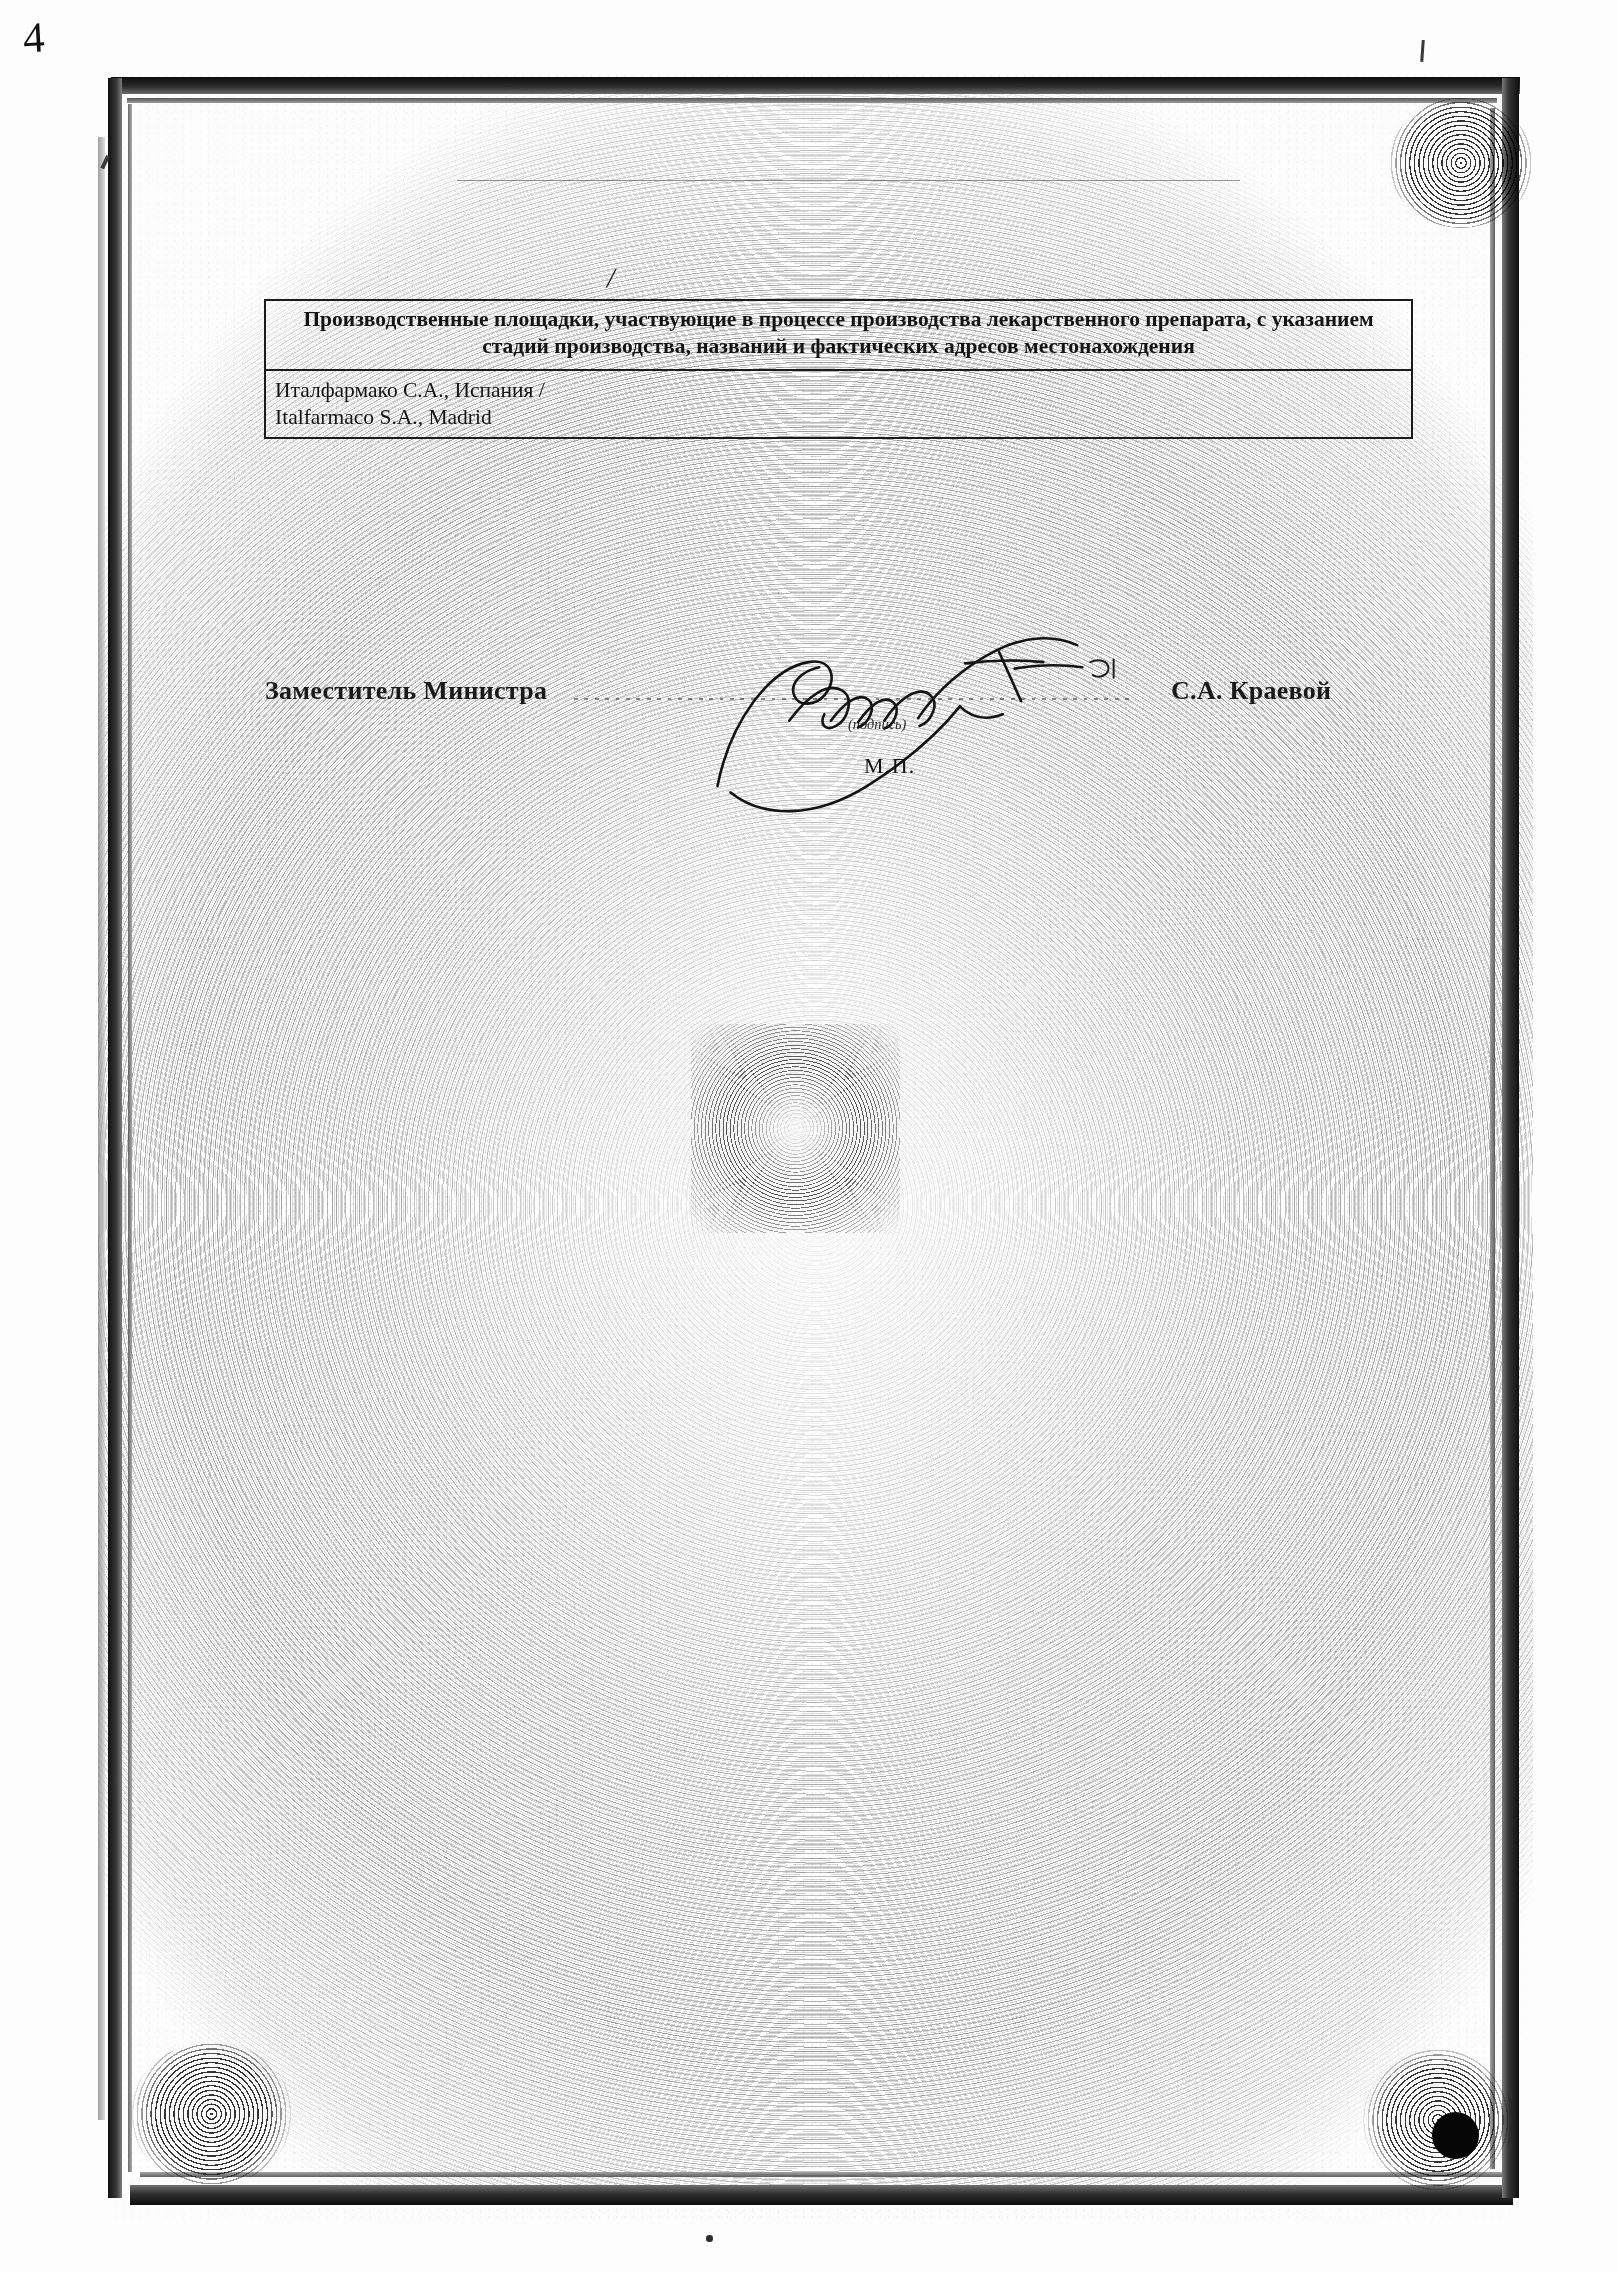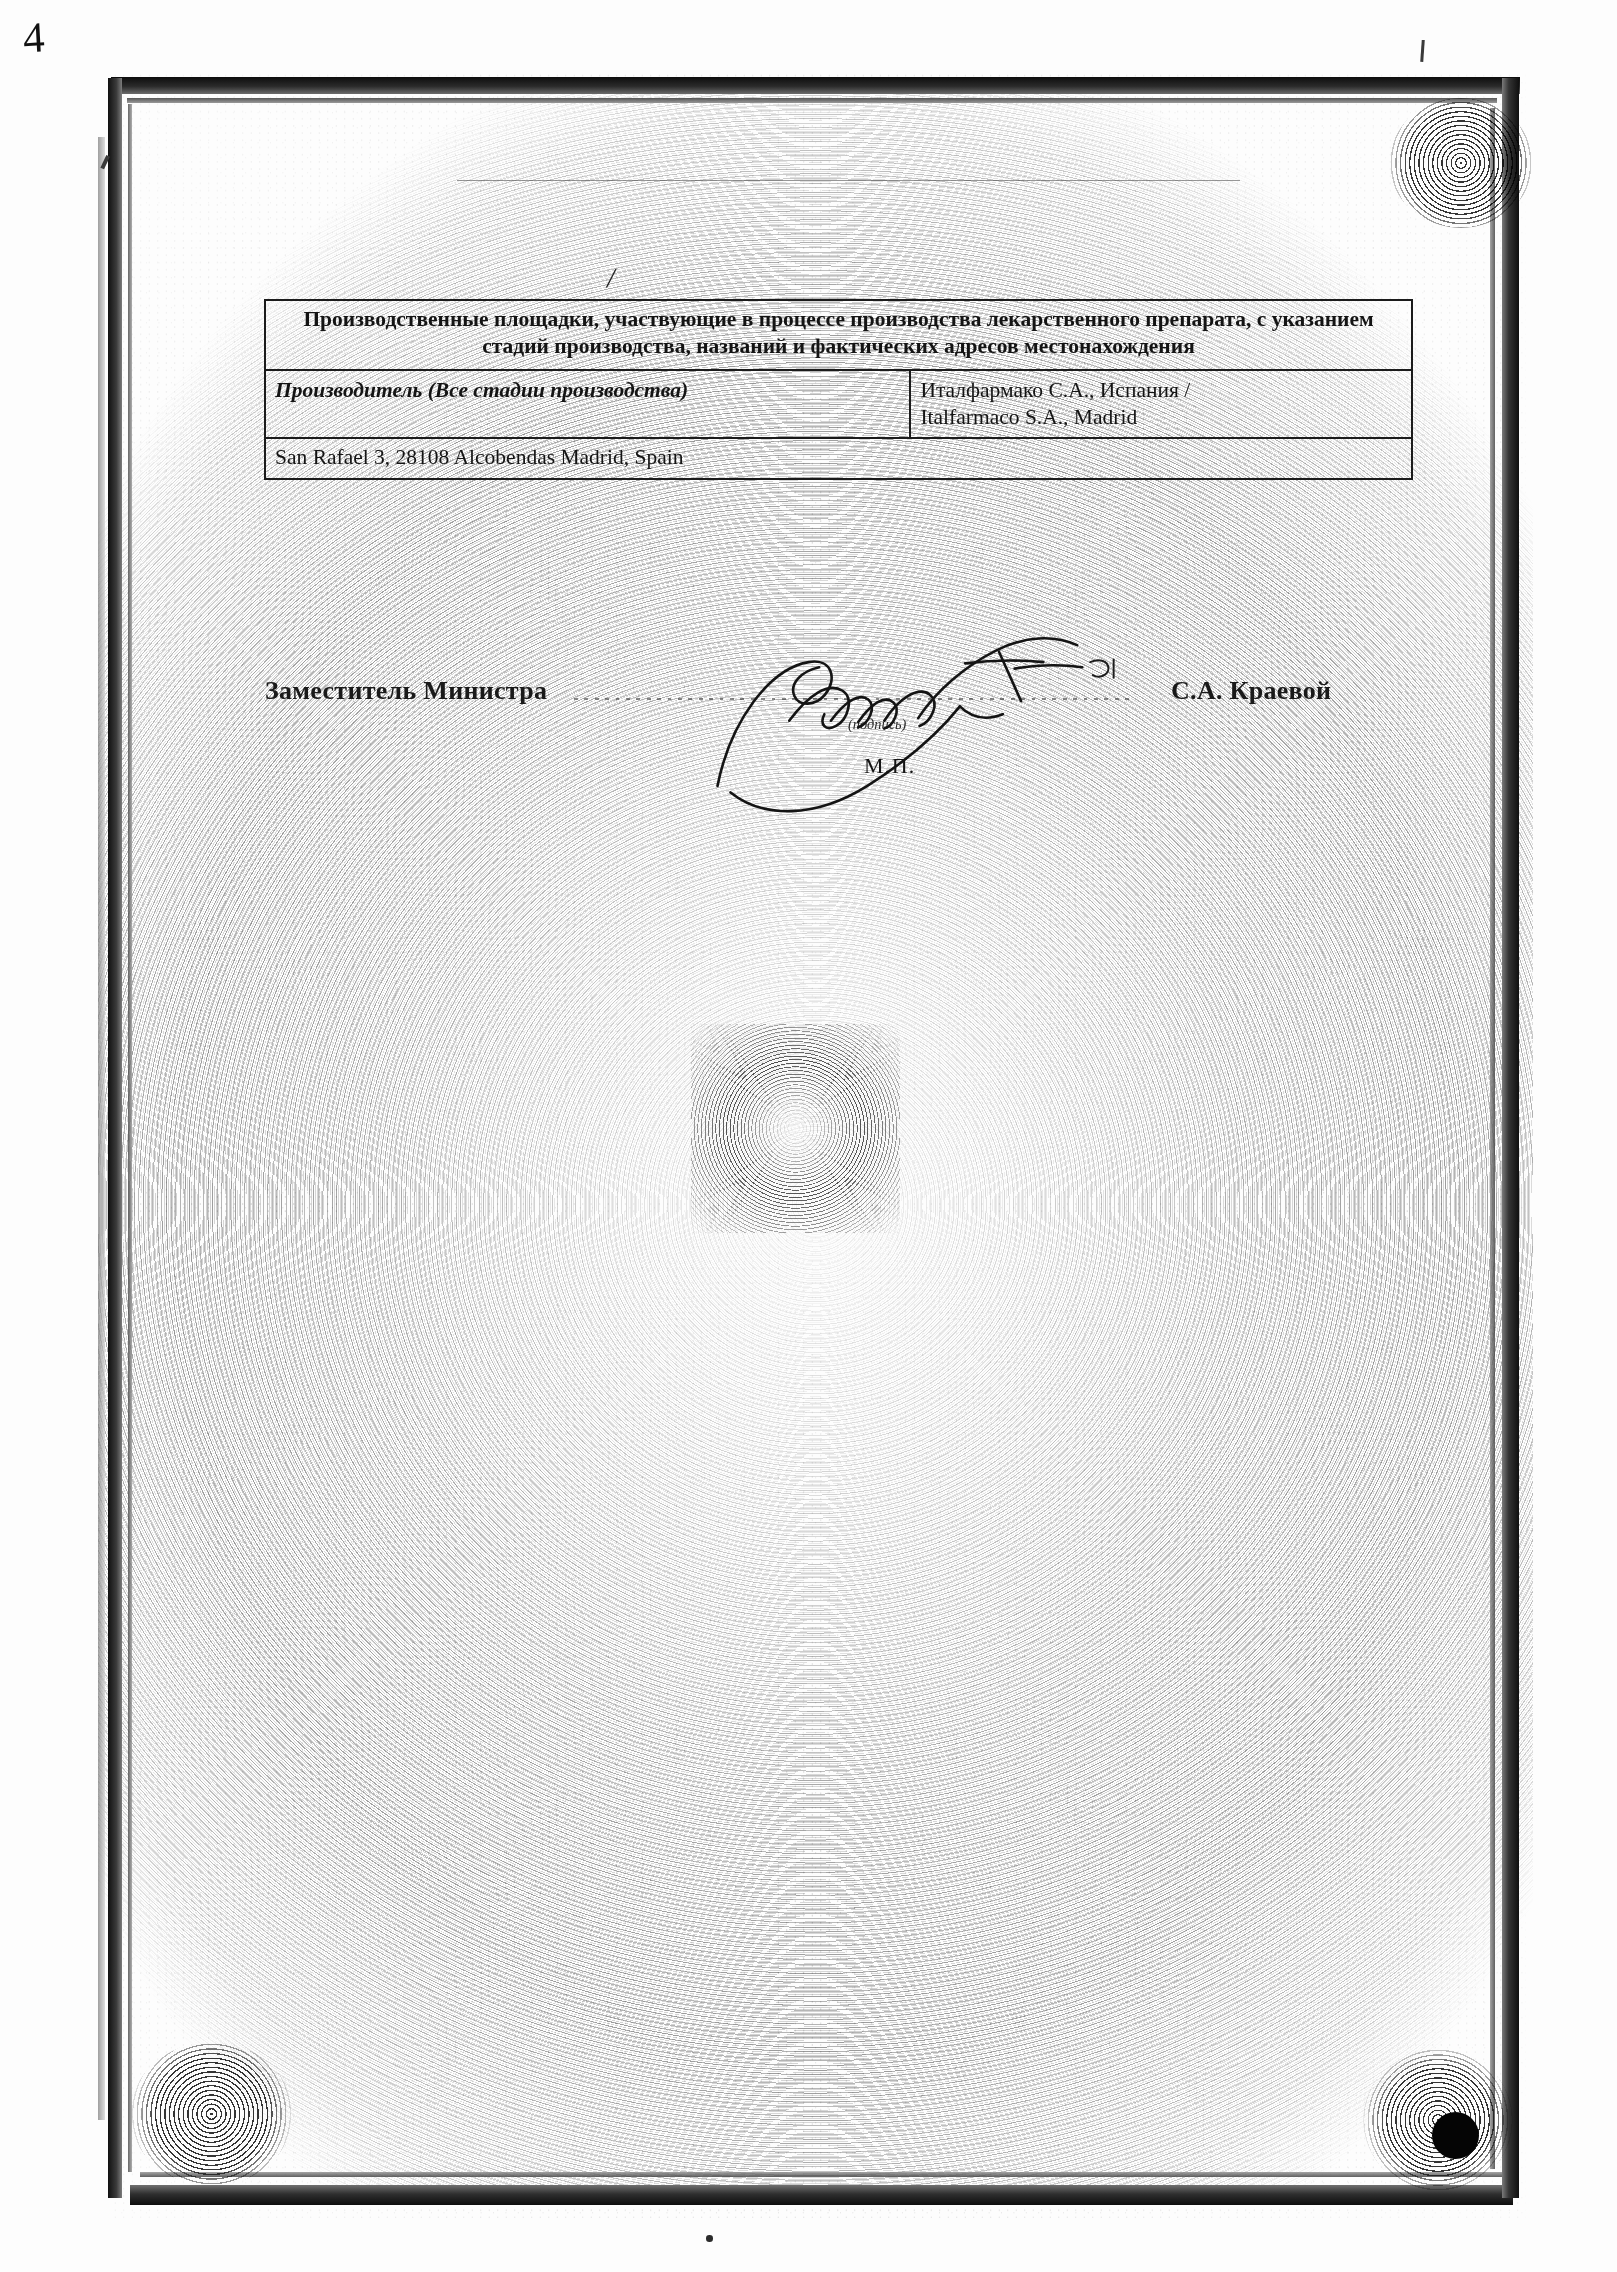--- a/index.html
+++ b/index.html
@@ -320,28 +320,24 @@
 
   <div class="header-underline"></div>
 
   <div class="slash-mark">/</div>
 
   <div class="table-wrap">
     <div class="t-row">
       <div class="t-cell cell-head">Производственные площадки, участвующие в процессе производства лекарственного препарата, с указанием стадий производства, названий и фактических адресов местонахождения</div>
     </div>
     <div class="t-row">
-      <div class="t-cell cell-left">Производитель (Все стадии производства)</div>
       <div class="t-cell cell-right">
         <span>Италфармако С.А., Испания /</span>
         <span class="line2">Italfarmaco S.A., Madrid</span>
       </div>
-    </div>
-    <div class="t-row">
-      <div class="t-cell cell-full">San Rafael 3, 28108 Alcobendas Madrid, Spain</div>
     </div>
   </div>
 
   <div class="sig-title">Заместитель Министра</div>
   <div class="sig-dots"></div>
   <div class="sig-name">С.А. Краевой</div>
   <div class="sig-caption">(подпись)</div>
   <div class="stamp-label">М.П.</div>
 
   <svg class="signature-svg" viewBox="0 0 720 330">

